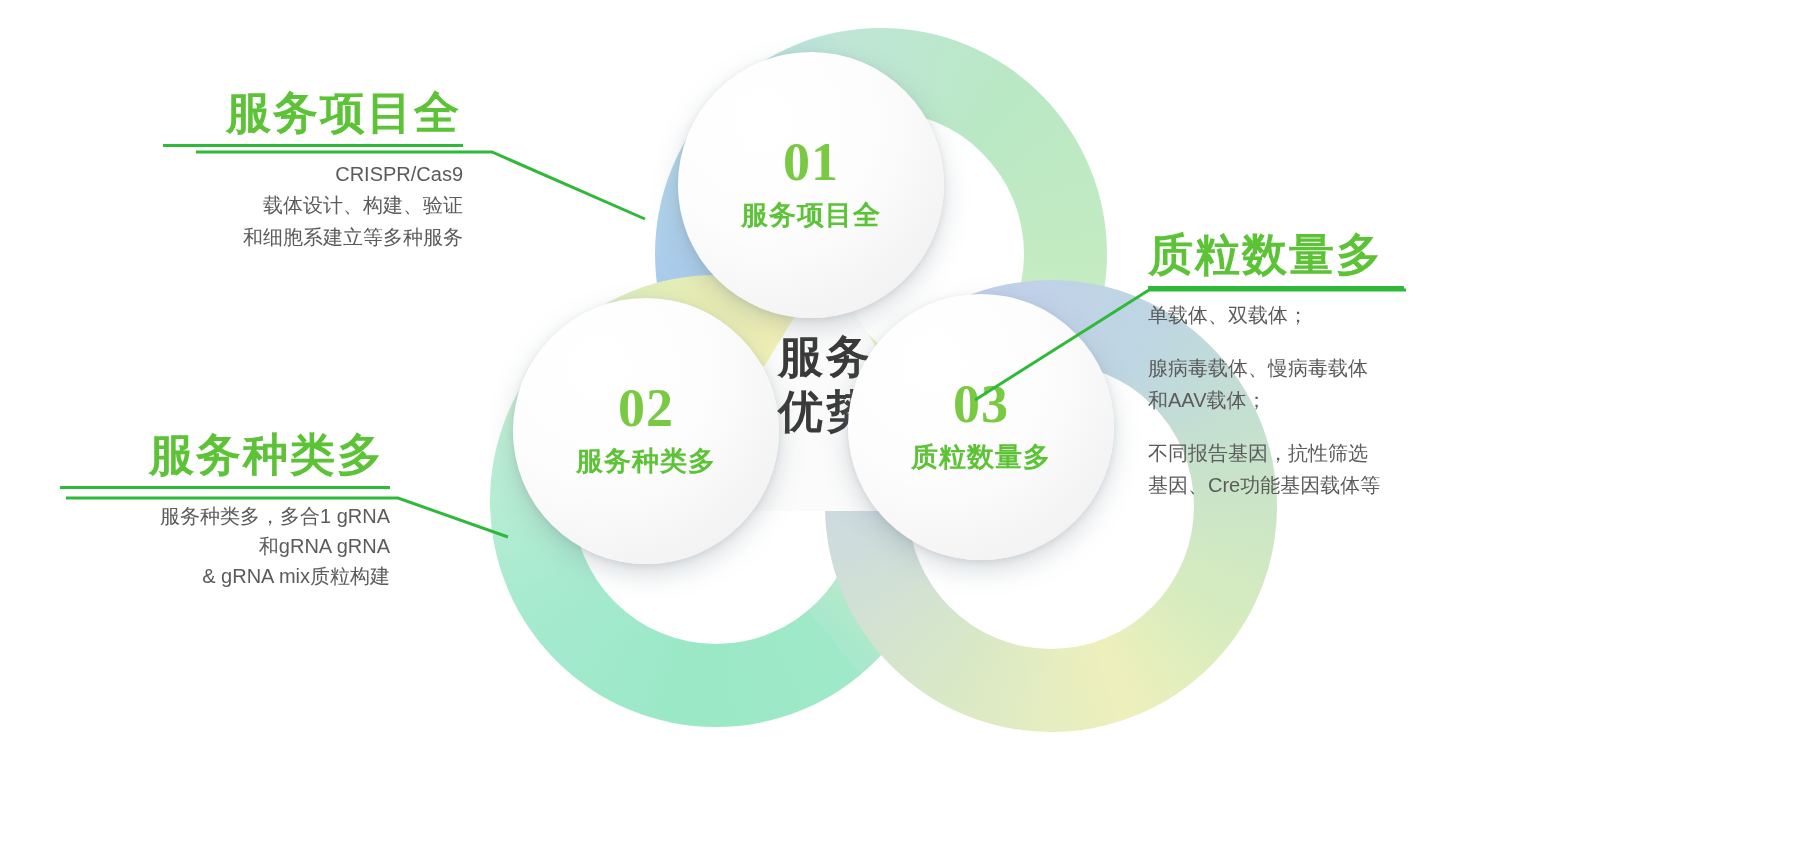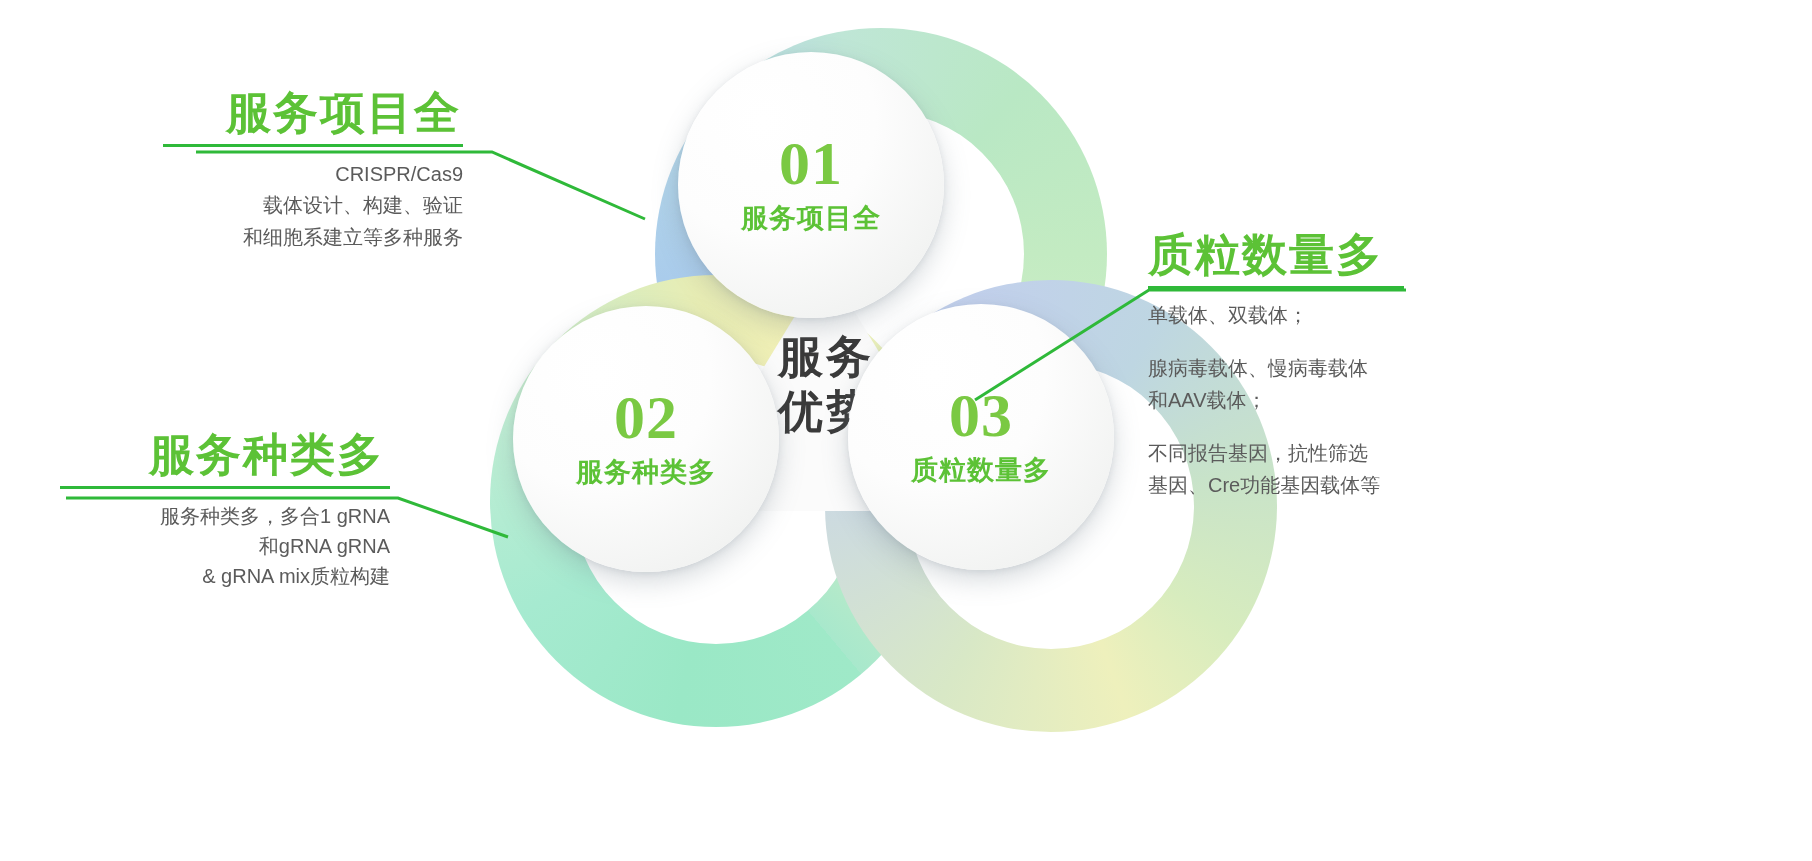--- a/index.html
+++ b/index.html
@@ -35,25 +35,25 @@
          background:#fbfbfb;
          clip-path:polygon(50% 0%, 100% 82%, 0% 82%);
          filter:drop-shadow(0 4px 10px rgba(120,130,140,.18));}
 
   
   .disc{position:absolute;border-radius:50%;
         background:radial-gradient(circle at 32% 26%,#ffffff 0%,#fdfdfd 42%,#f2f3f2 78%,#e6e8e6 100%);
         box-shadow:0 10px 26px rgba(110,125,135,.28), 0 2px 6px rgba(110,125,135,.16);
         display:flex;flex-direction:column;align-items:center;justify-content:center;}
   #disc1{left:198px;top:42px;width:266px;height:266px;}
-  #disc2{left:33px;top:296px;width:266px;height:266px;}
-  #disc3{left:368px;top:294px;width:266px;height:266px;text-align:right;}
+  #disc2{left:33px;top:288px;width:266px;height:266px;}
+  #disc3{left:368px;top:284px;width:266px;height:266px;text-align:right;}
 
   .disc .num{font-family:"Liberation Serif","DejaVu Serif",serif;
-             font-weight:700;font-size:62px;color:#7ac943;line-height:.95;
+             font-weight:700;font-size:54px;color:#7ac943;line-height:.95;
              letter-spacing:1px;}
   .disc .cap{font-weight:700;font-size:27px;color:#5cc236;margin-top:8px;
              letter-spacing:1px;}
 
   .center-label{position:absolute;left:215px;top:320px;width:262px;
                 text-align:center;font-weight:700;font-size:45px;color:#3a3a3a;
                 line-height:1.22;letter-spacing:3px;}
 
   
   .callout{position:absolute;}

